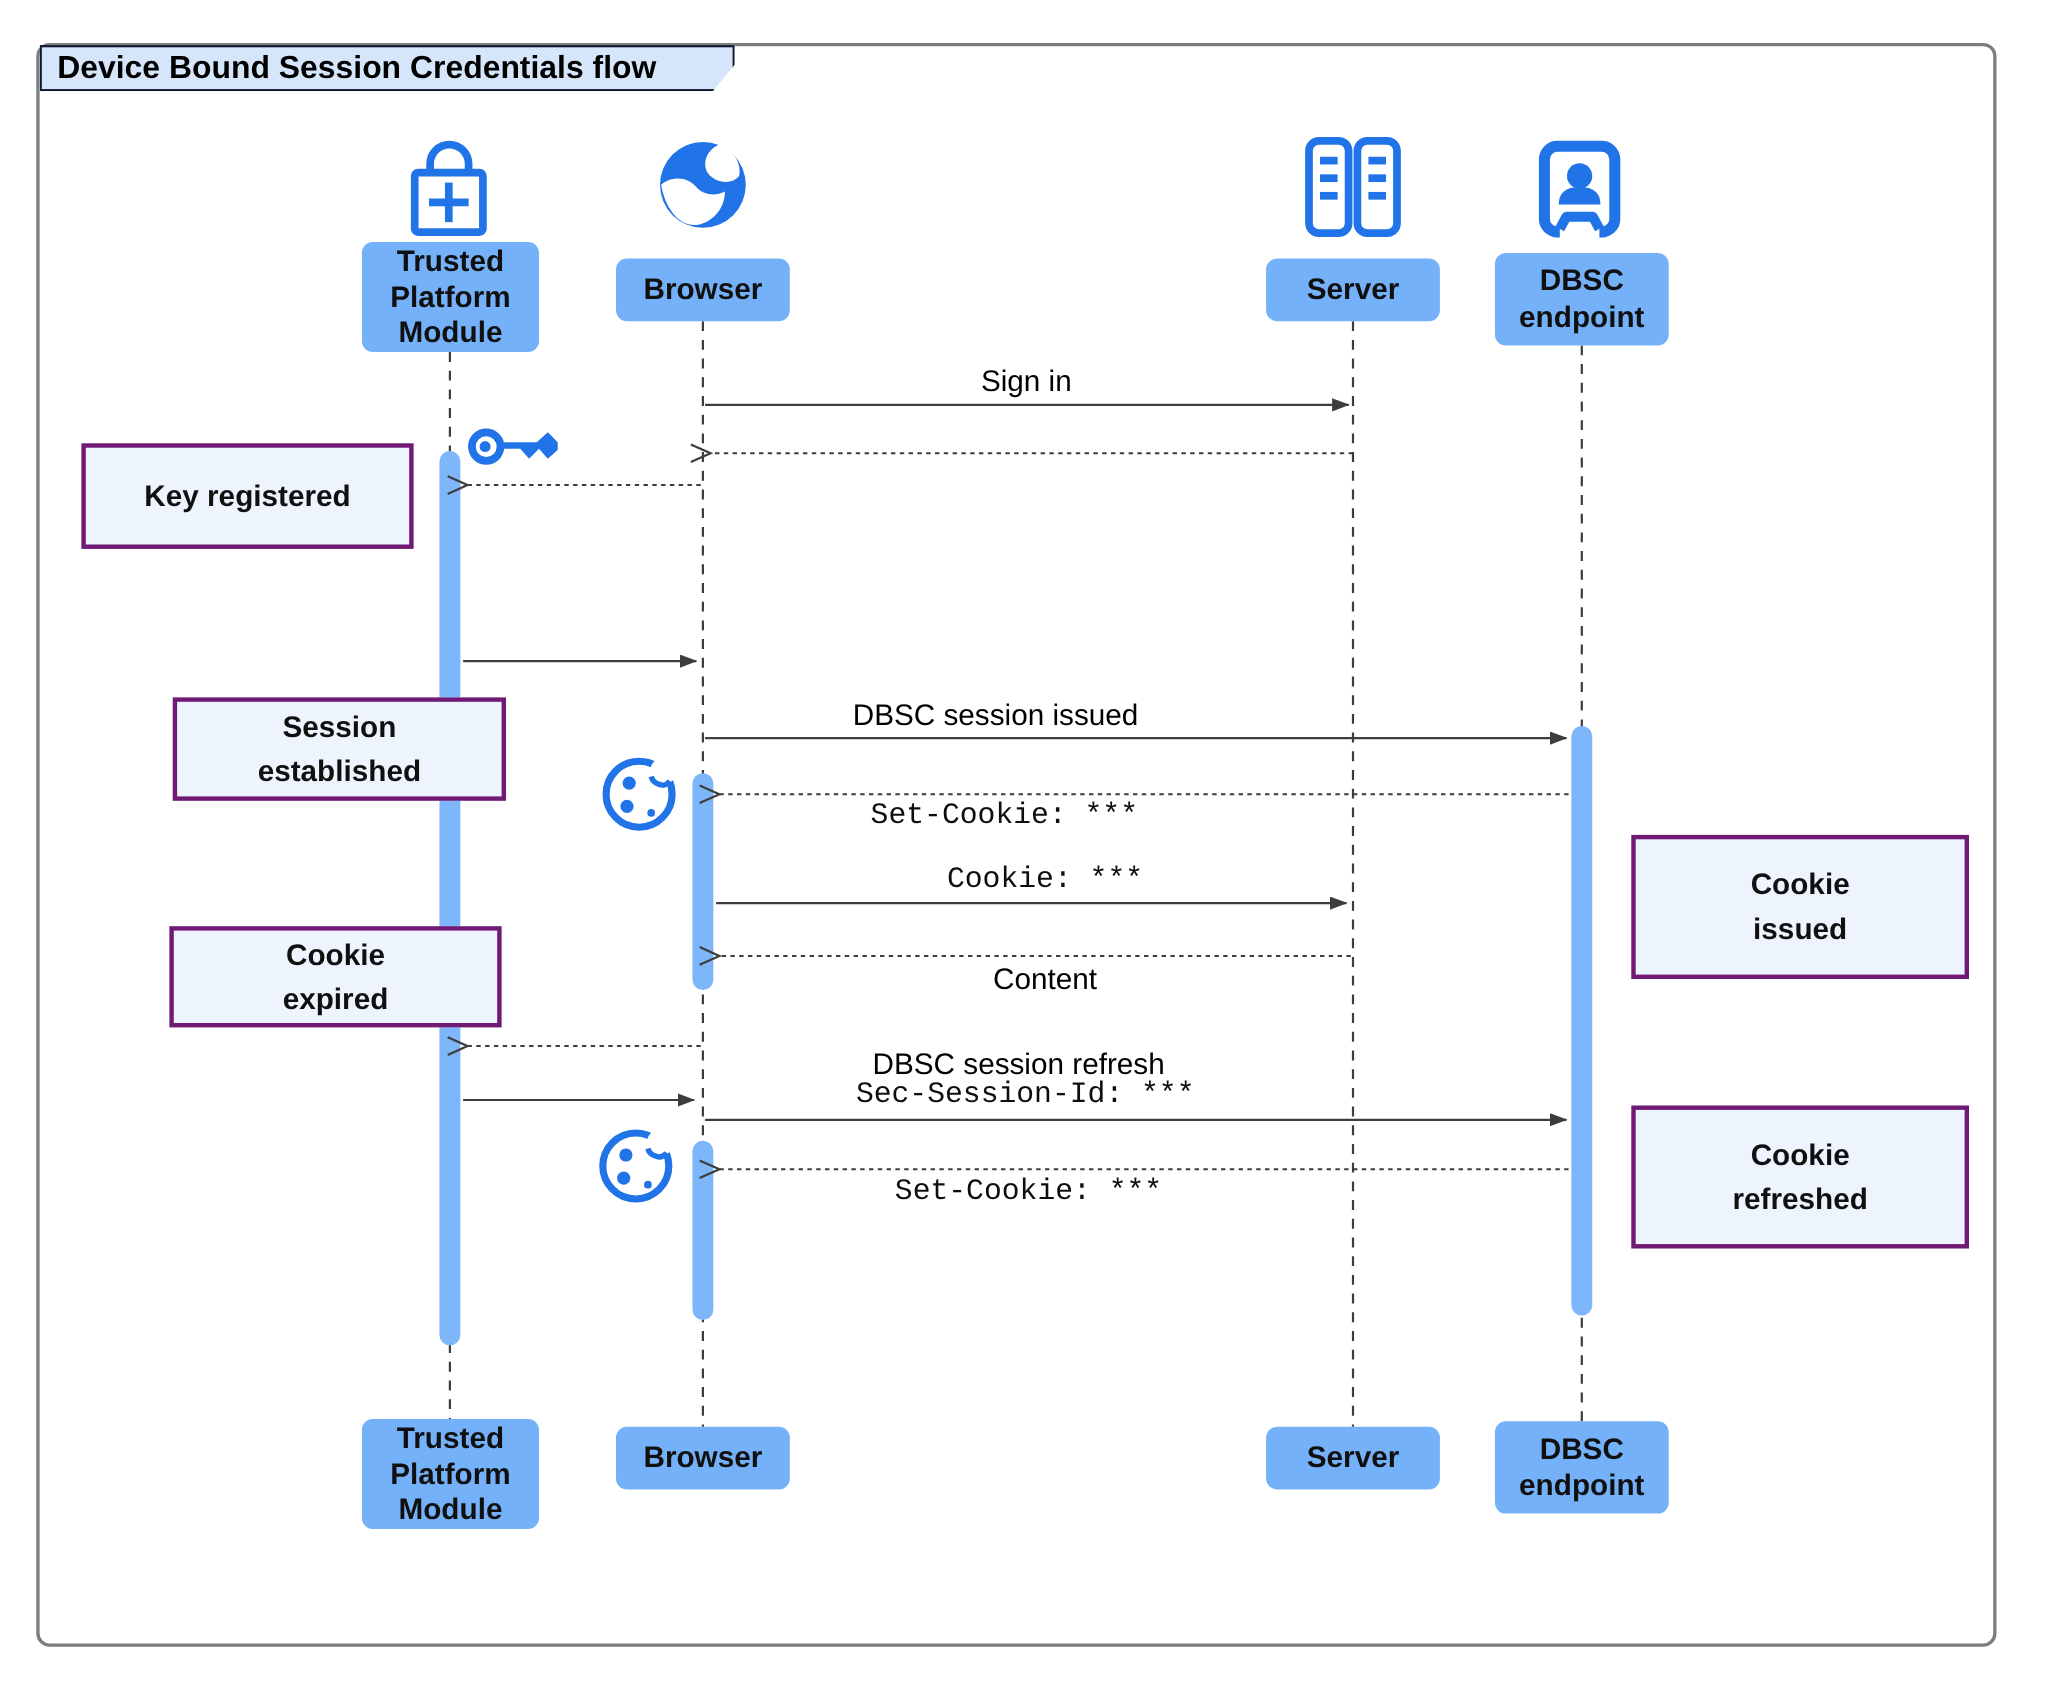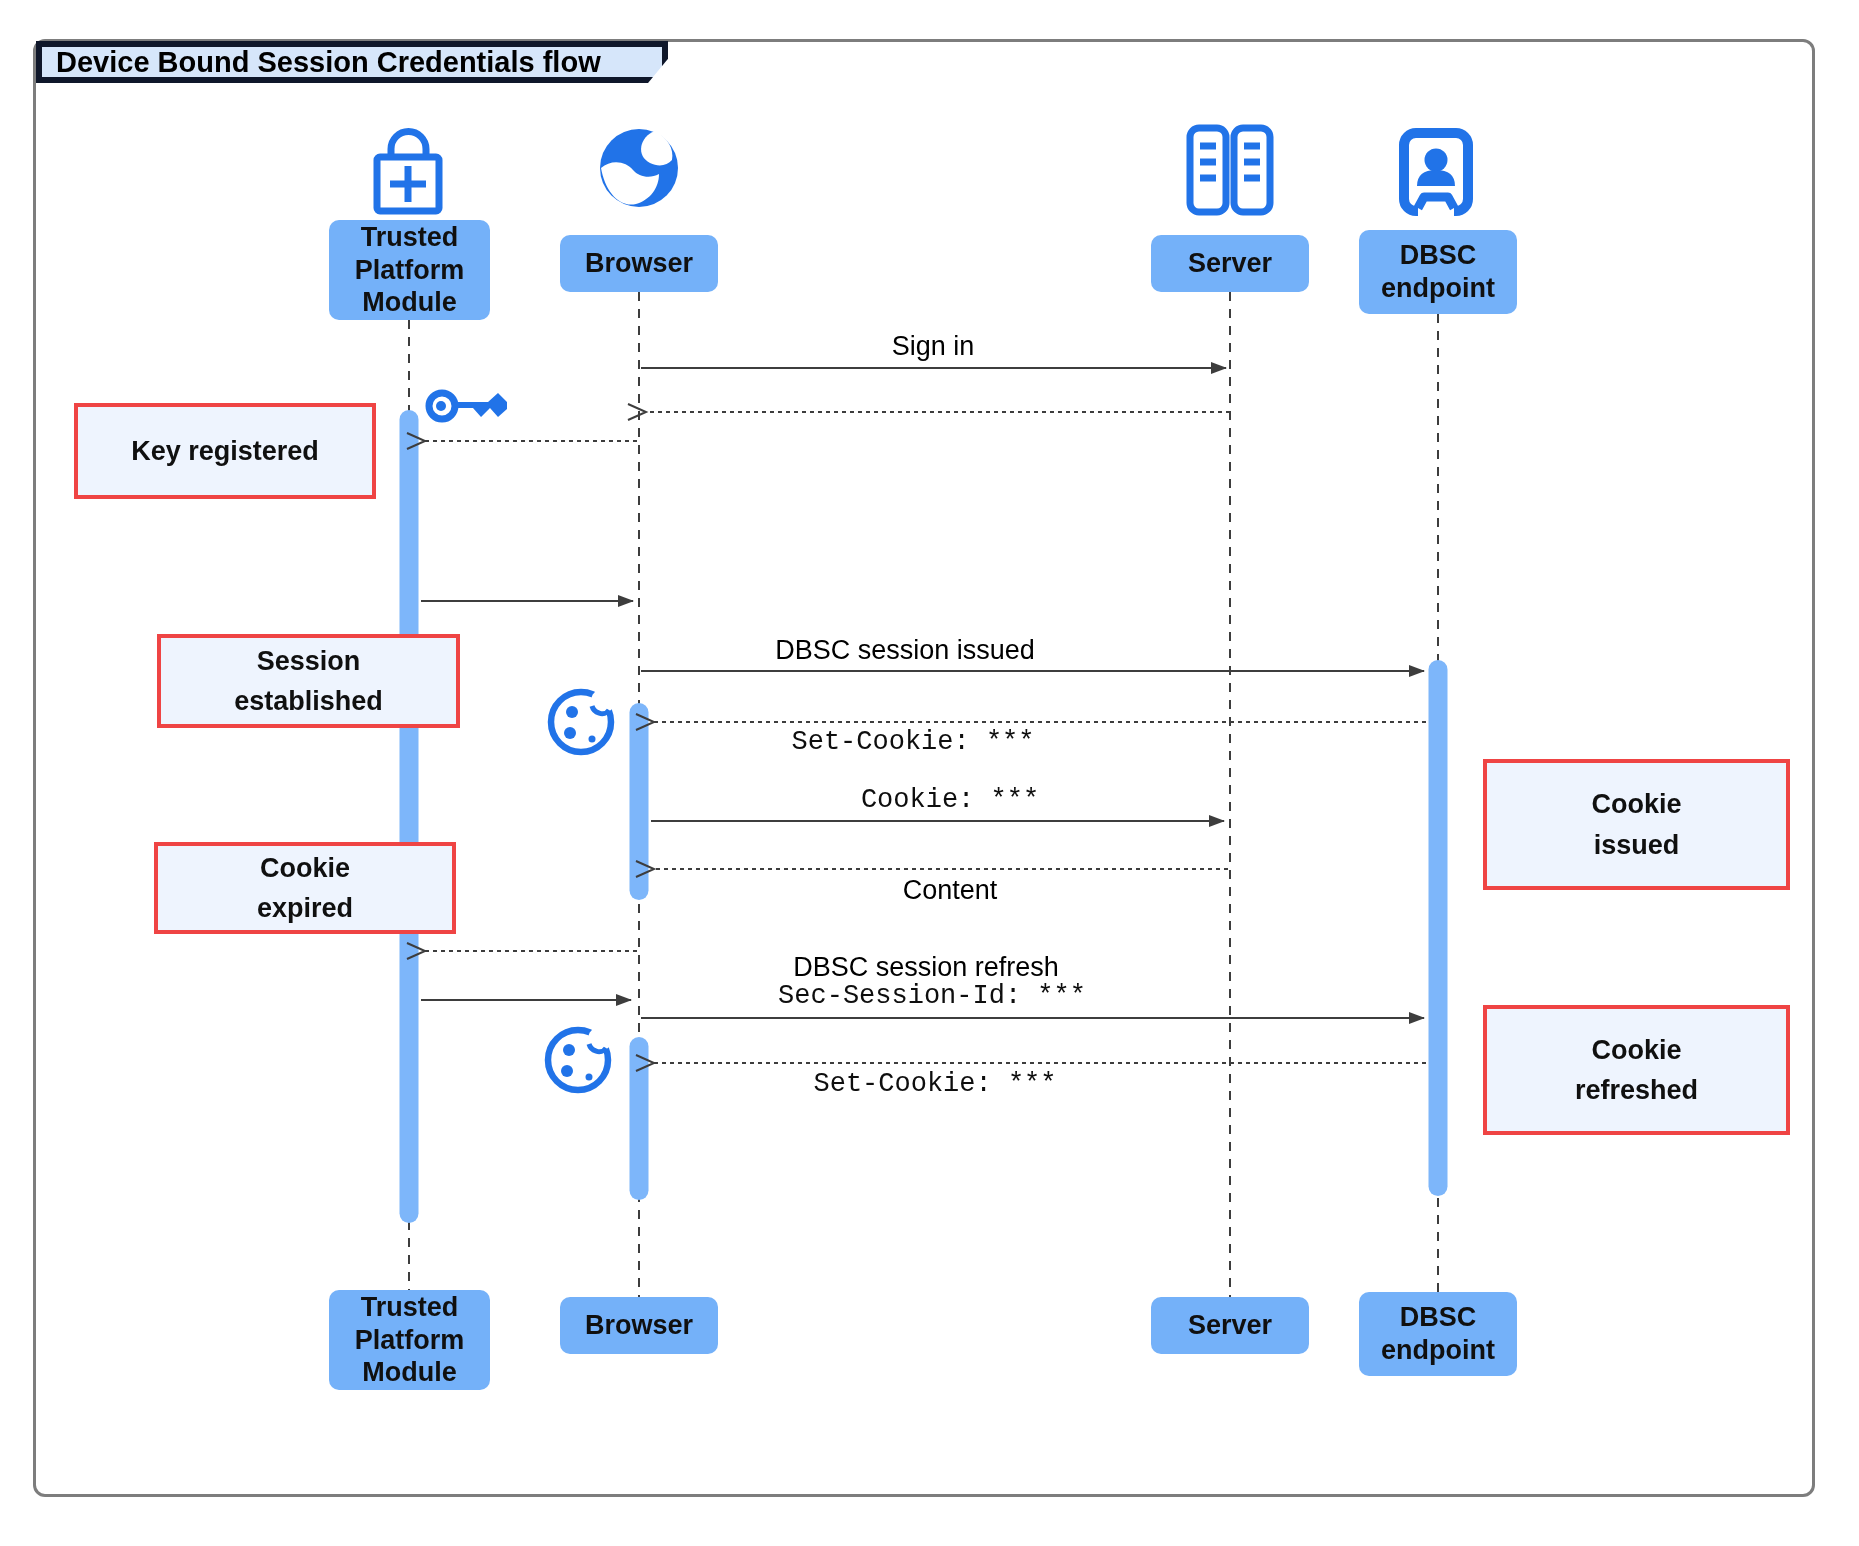--- a/index.html
+++ b/index.html
@@ -1,28 +1,28 @@
 <!DOCTYPE html>
 <html><head>
 <meta charset="utf-8">
 <style>
   html,body{margin:0;padding:0;background:#ffffff;}
   .canvas{position:relative;width:1859px;height:1546px;background:#fff;
           font-family:"Liberation Sans",sans-serif;overflow:hidden;}
   .frame{position:absolute;left:33px;top:39px;width:1782px;height:1458px;
          border:3px solid #7d7d7d;border-radius:12px;box-sizing:border-box;}
   .title-tab{position:absolute;left:36px;top:41px;width:632px;height:42px;
-         background:#d6e6fa;border:6px solid #0f172a;box-sizing:border-box;
+         background:#d6e6fa;border:2px solid #0f172a;box-sizing:border-box;
          clip-path:polygon(0 0,100% 0,100% 42%,calc(100% - 20px) 100%,0 100%);
          display:flex;align-items:center;padding-left:14px;
          font-weight:bold;font-size:29px;color:#000;}
   .actor{position:absolute;background:#74b1f9;border-radius:10px;
          display:flex;align-items:center;justify-content:center;text-align:center;
          font-weight:bold;font-size:27px;line-height:1.22;color:#101010;z-index:3;}
-  .note{position:absolute;background:#eef4fe;border:4px solid #ef4444;
+  .note{position:absolute;background:#eef4fe;border:4px solid #701a75;
         display:flex;align-items:center;justify-content:center;text-align:center;
         font-weight:bold;font-size:27px;line-height:1.5;color:#101010;
         box-sizing:border-box;white-space:pre-line;z-index:3;}
   .msg{position:absolute;transform:translateX(-50%);font-size:27px;color:#000000;
        white-space:nowrap;z-index:4;}
   .mono{font-family:"Liberation Mono","DejaVu Sans Mono",monospace;color:#0e0e0e;
         font-size:27px;}
   svg.layer{position:absolute;left:0;top:0;z-index:2;}
 </style>
 </head>

